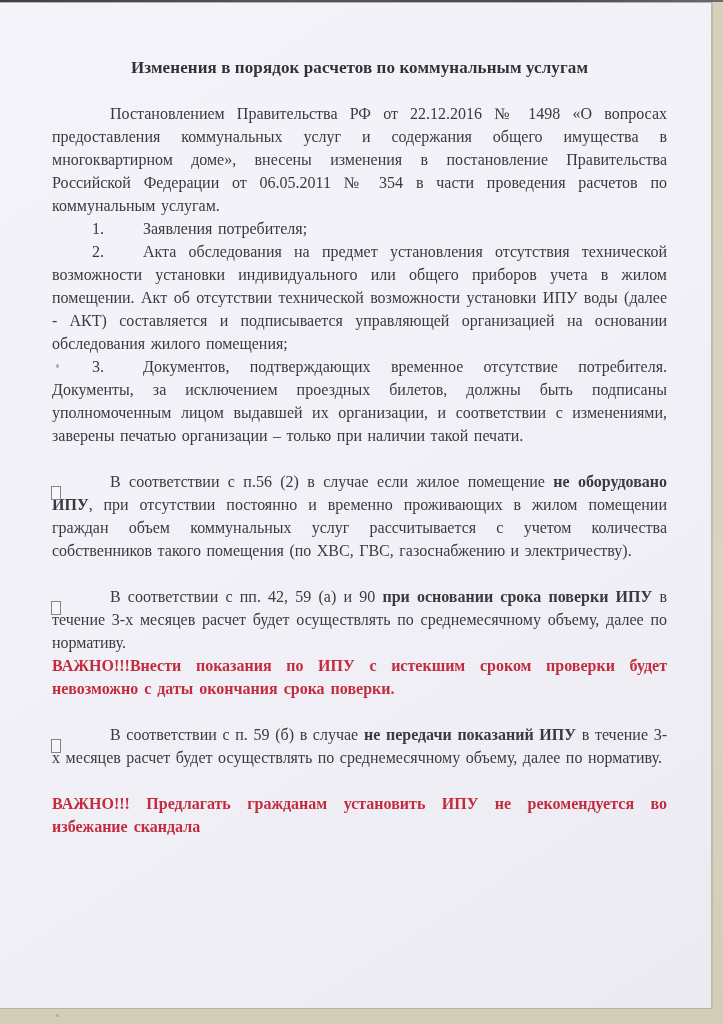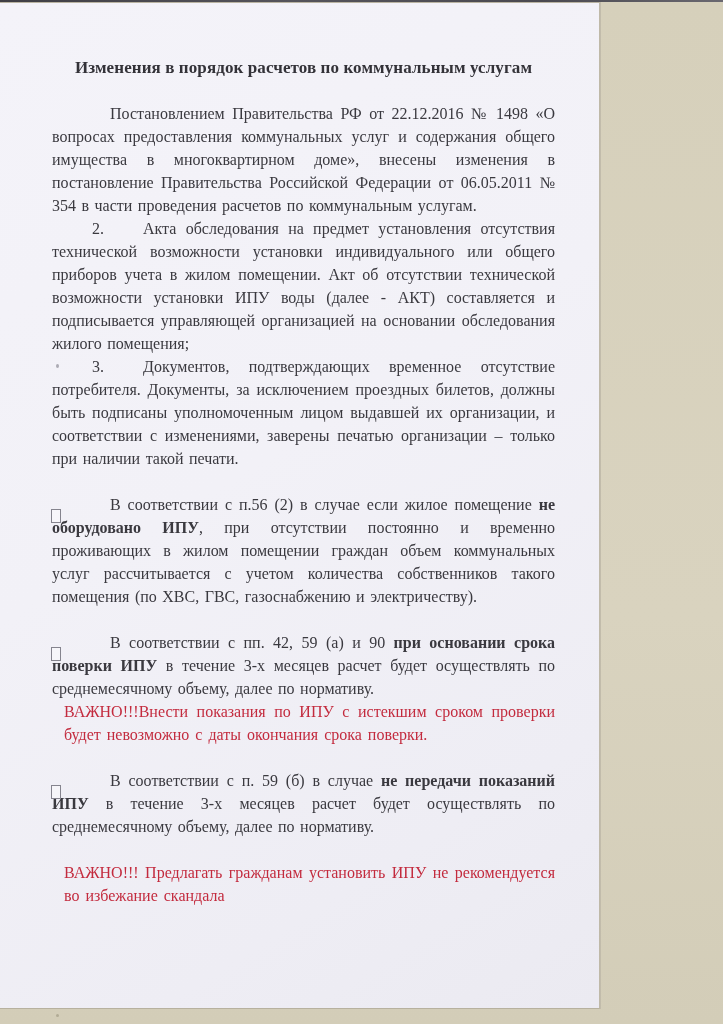--- a/index.html
+++ b/index.html
@@ -15,21 +15,21 @@
     position: absolute; inset: 0;
     background: linear-gradient(180deg, #d6d0bb 0%, #d9d3bf 60%, #d3cdb8 100%);
   }
   .scan-top-line {
     position: absolute; top: 0; left: 0; width: 723px; height: 2px;
     background: linear-gradient(90deg, #3f3e44 0%, #55545b 40%, #4a4950 75%, #6a6870 100%);
     z-index: 3;
   }
   .paper {
     position: absolute; left: 0; top: 2px;
-    width: 600px; height: 1007px;
+    width: 712px; height: 1007px;
     background: linear-gradient(148deg, #f4f3f9 0%, #f2f1f7 45%, #eeedf4 80%, #ebeaf1 100%);
     box-shadow: 1px 0 0 #c2bcab, 0 1px 0 #bab4a2 inset;
     border-right: 1px solid #bfb9a8;
     border-bottom: 1px solid #b7b19f;
     z-index: 2;
   }
   .content {
     position: relative;
     padding: 54px 44px 0 52px;
   }
@@ -50,21 +50,21 @@
     font-size: 16px;
     line-height: 23px;
     color: #3a393f;
     word-spacing: 1.5px;
   }
   p.para.indent { text-indent: 58px; }
   p.para.gap { margin-top: 23px; }
   p.para.list-item { text-indent: 40px; }
   .item-num { display: inline-block; width: 51px; text-indent: 0; }
   .seg-bold { font-weight: bold; }
-  p.para.red-note { color: #c32b3e; font-weight: normal; word-spacing: 2px; margin-left: 12px; }
+  p.para.red-note { color: #c32b3e; font-weight: bold; word-spacing: 2px; }
   .margin-box {
     position: absolute; left: -1px; top: 16px;
     width: 10px; height: 14px;
     border: 1.5px solid #85848e;
     background: rgba(255,255,255,0.4);
   }
   .margin-dot {
     position: absolute; left: 4px; top: 9px;
     width: 3px; height: 4px;
     background: #9a99a2;
@@ -82,20 +82,21 @@
 
 <div class="scan-bed"></div>
 <div class="scan-top-line"></div>
 <div class="bed-speck"></div>
 
 <div class="paper">
   <div class="content">
     <h1 class="doc-title">Изменения в порядок расчетов по коммунальным услугам</h1>
     <div class="doc-body">
         <p class="para indent gap"><span>Постановлением Правительства РФ от 22.12.2016 № 1498 «О вопросах предоставления коммунальных услуг и содержания общего имущества в многоквартирном доме», внесены изменения в постановление Правительства Российской Федерации от 06.05.2011 № 354 в части проведения расчетов по коммунальным услугам.</span></p>
+        <p class="para list-item"><span class="item-num">1.</span><span>Заявления потребителя;</span></p>
         <p class="para list-item"><span class="item-num">2.</span><span>Акта обследования на предмет установления отсутствия технической возможности установки индивидуального или общего приборов учета в жилом помещении. Акт об отсутствии технической возможности установки ИПУ воды (далее - АКТ) составляется и подписывается управляющей организацией на основании обследования жилого помещения;</span></p>
         <p class="para list-item"><span class="margin-dot"></span><span class="item-num">3.</span><span>Документов, подтверждающих временное отсутствие потребителя. Документы, за исключением проездных билетов, должны быть подписаны уполномоченным лицом выдавшей их организации, и соответствии с изменениями, заверены печатью организации – только при наличии такой печати.</span></p>
         <p class="para indent gap"><span class="margin-box"></span><span>В соответствии с п.56 (2) в случае если жилое помещение </span><span class="seg-bold">не оборудовано ИПУ</span><span>, при отсутствии постоянно и временно проживающих в жилом помещении граждан объем коммунальных услуг рассчитывается с учетом количества собственников такого помещения (по ХВС, ГВС, газоснабжению и электричеству).</span></p>
         <p class="para indent gap"><span class="margin-box"></span><span>В соответствии с пп. 42, 59 (а) и 90 </span><span class="seg-bold">при основании срока поверки ИПУ</span><span> в течение 3-х месяцев расчет будет осуществлять по среднемесячному объему, далее по нормативу.</span></p>
         <p class="para red-note"><span>ВАЖНО!!!Внести показания по ИПУ с истекшим сроком проверки будет невозможно с даты окончания срока поверки.</span></p>
         <p class="para indent gap"><span class="margin-box"></span><span>В соответствии с п. 59 (б) в случае </span><span class="seg-bold">не передачи показаний ИПУ</span><span> в течение 3-х месяцев расчет будет осуществлять по среднемесячному объему, далее по нормативу.</span></p>
         <p class="para red-note gap"><span>ВАЖНО!!! Предлагать гражданам установить ИПУ не рекомендуется во избежание скандала</span></p>
       </div>
   </div>
 </div>

